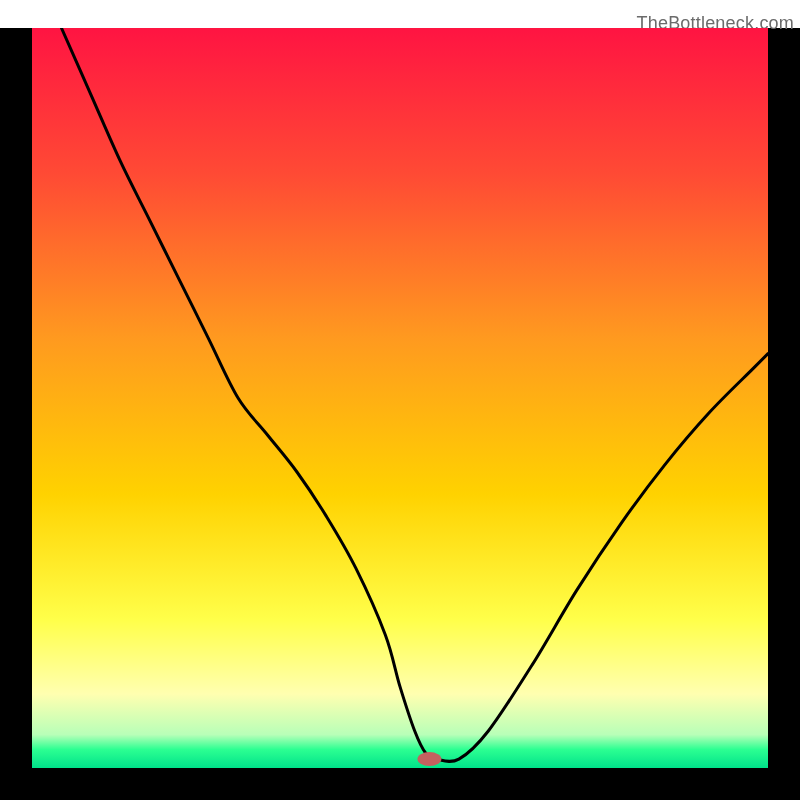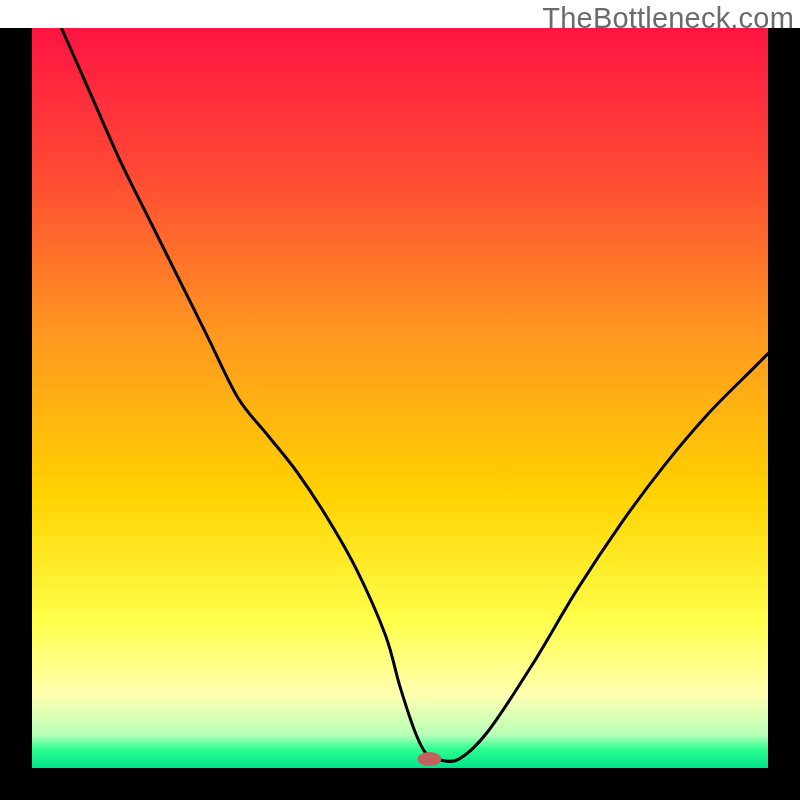--- a/index.html
+++ b/index.html
@@ -20,24 +20,24 @@
   .top-strip {
     position: absolute;
     top: 0;
     left: 0;
     width: 800px;
     height: 28px;
     background: #fff;
   }
   .watermark {
     position: absolute;
-    top: 2px;
+    top: 13px;
     right: 6px;
     color: #6b6b6b;
-    font-size: 29px;
+    font-size: 18px;
     font-weight: 500;
     letter-spacing: 0.2px;
     font-family: Arial, Helvetica, sans-serif;
   }
   .plot-wrap {
     position: absolute;
     top: 28px;
     left: 32px;
     width: 736px;
     height: 740px;

